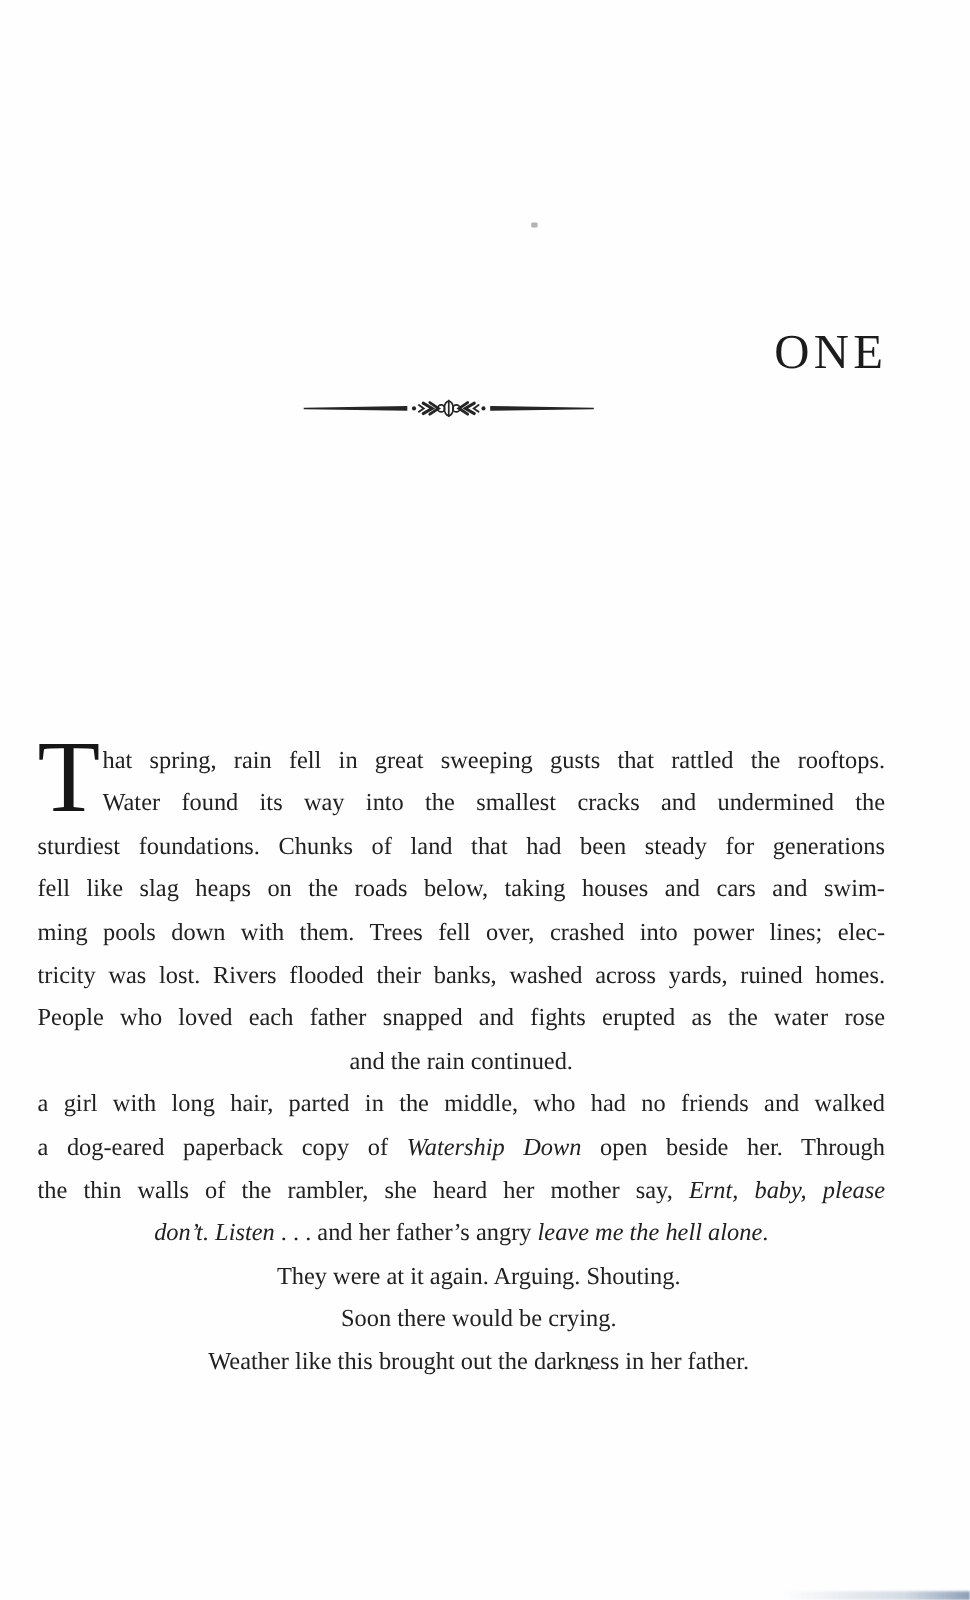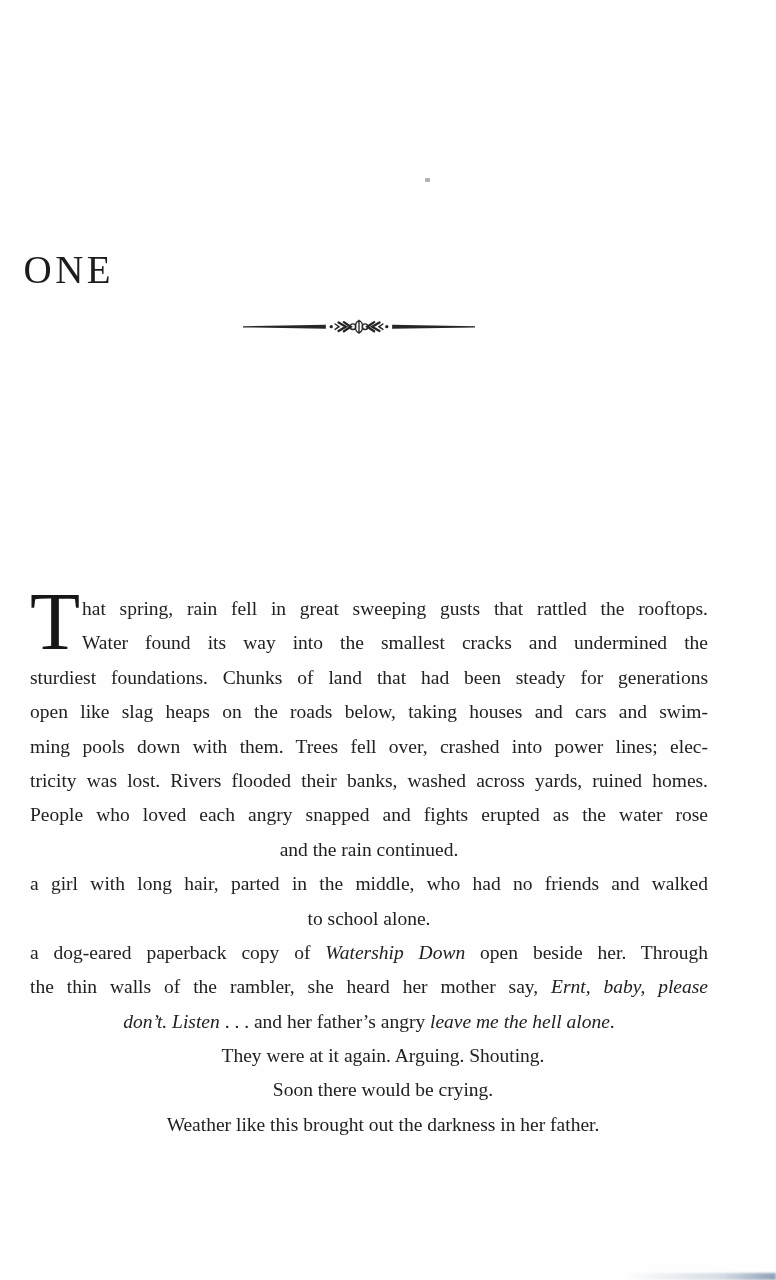--- a/index.html
+++ b/index.html
@@ -18,22 +18,22 @@
     left: 30px;
     top: 0;
     width: 678px;
     height: 100%;
   }
   .chapter-title {
     position: absolute;
     top: 250px;
     left: -10px;
     width: 100%;
-    margin: 0;
-    text-align: left;
+    margin: 12px;
+    text-align: right;
     font-size: 39px;
     font-weight: normal;
     letter-spacing: 3.5px;
     text-indent: 3.5px;
     color: #1c1c1c;
     line-height: 40px;
   }
   .ornament {
     position: absolute;
     top: 319px;
@@ -125,27 +125,26 @@
         <ellipse cx="120" cy="7.7" rx="3.7" ry="5.9" fill="none" stroke="#262626" stroke-width="1.4"></ellipse>
         <line x1="120" y1="0.6" x2="120" y2="14.8" stroke="#262626" stroke-width="1.4"></line>
       </svg>
     </div>
 
     <div class="body-text" id="body-text">
         <span class="dropcap">T</span>
         <div class="ln j"><span>hat spring, rain fell in great sweeping gusts that rattled the rooftops.</span></div>
         <div class="ln j"><span>Water found its way into the smallest cracks and undermined the</span></div>
         <div class="ln j"><span>sturdiest foundations. Chunks of land that had been steady for generations</span></div>
-        <div class="ln j"><span>open like slag heaps on the roads below, taking houses and cars and swim-</span></div>
+        <div class="ln j"><span>fell like slag heaps on the roads below, taking houses and cars and swim-</span></div>
         <div class="ln j"><span>ming pools down with them. Trees fell over, crashed into power lines; elec-</span></div>
         <div class="ln j"><span>tricity was lost. Rivers flooded their banks, washed across yards, ruined homes.</span></div>
-        <div class="ln j"><span>People who loved each angry snapped and fights erupted as the water rose</span></div>
+        <div class="ln j"><span>People who loved each father snapped and fights erupted as the water rose</span></div>
         <div class="ln"><span>and the rain continued.</span></div>
         <div class="ln j"><span>a girl with long hair, parted in the middle, who had no friends and walked</span></div>
-        <div class="ln"><span>to school alone.</span></div>
         <div class="ln j"><span>a dog-eared paperback copy of </span><i>Watership Down</i><span> open beside her. Through</span></div>
         <div class="ln j"><span>the thin walls of the rambler, she heard her mother say, </span><i>Ernt, baby, please</i></div>
         <div class="ln"><i>don’t. Listen</i><span> . . . and her father’s angry </span><i>leave me the hell alone</i><span>.</span></div>
         <div class="ln ind"><span>They were at it again. Arguing. Shouting.</span></div>
         <div class="ln ind"><span>Soon there would be crying.</span></div>
         <div class="ln ind"><span>Weather like this brought out the darkness in her father.</span></div>
       </div>
 
   </div>
 

